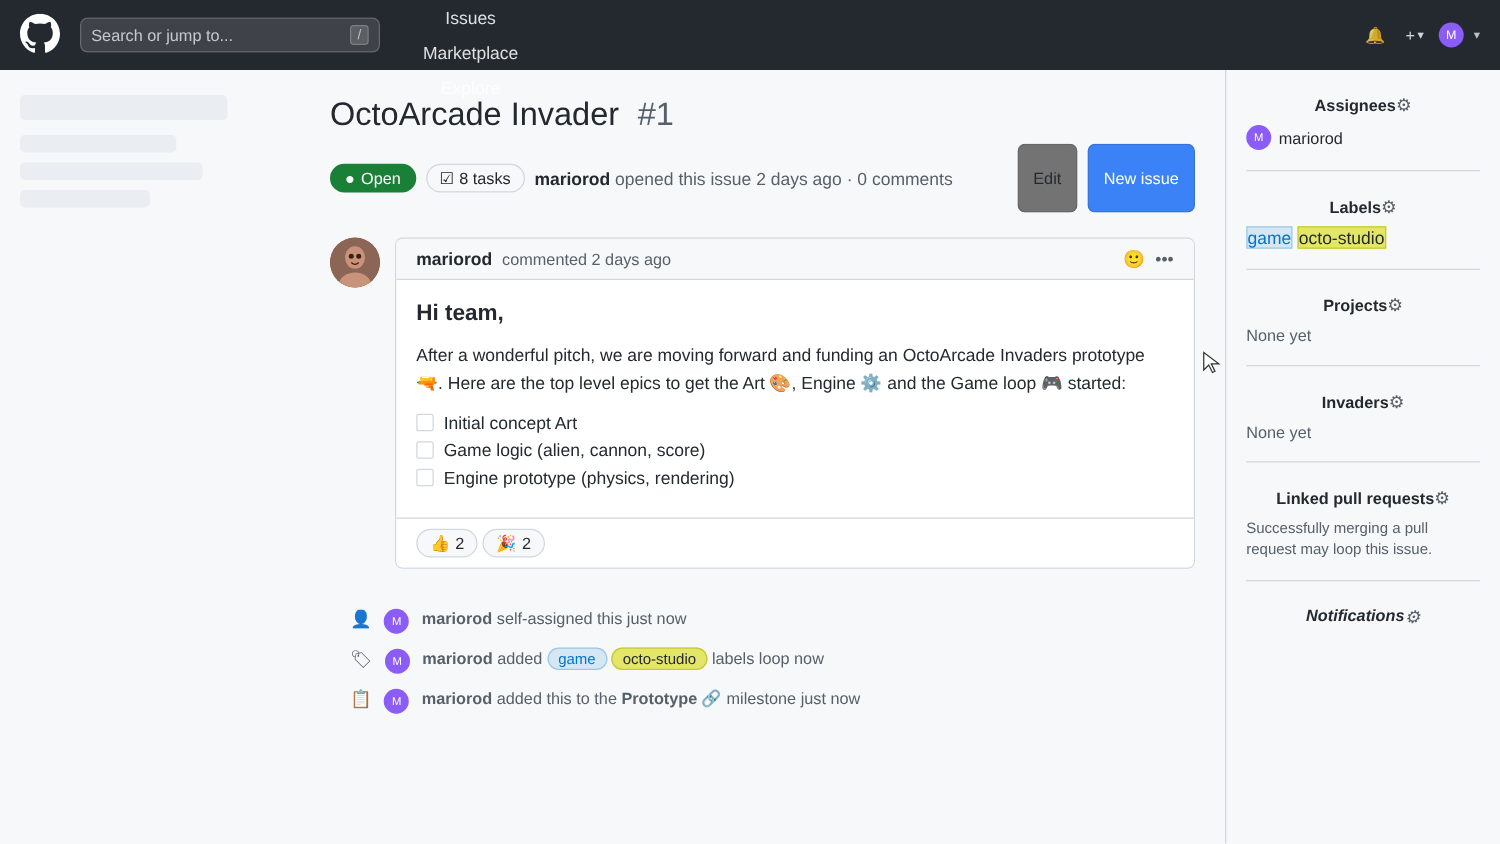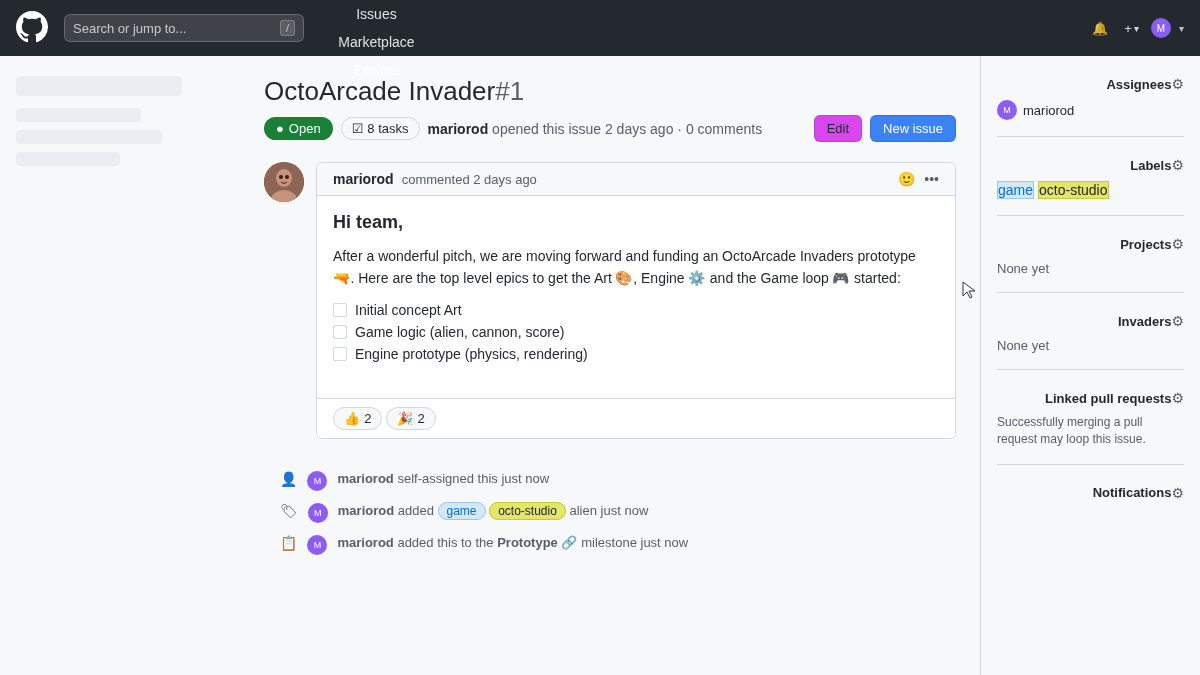--- a/index.html
+++ b/index.html
@@ -125,21 +125,21 @@
       width: 220px;
       padding: 20px 16px;
       border-left: 1px solid #d0d7de;
       flex-shrink: 0;
     }
 
     
     .issue-title-row {
       display: flex;
       align-items: baseline;
-      gap: 0;
+      gap: 15px;
       margin-bottom: 8px;
       text-align: right;
     }
     .issue-title {
       font-size: 26px;
       font-weight: 400;
       color: #24292f;
     }
     .issue-number {
       font-size: 26px;
@@ -226,21 +226,21 @@
       color: #24292f;
     }
     .comment-body p {
       font-size: 14px;
       line-height: 1.6;
       color: #24292f;
       margin-bottom: 12px;
     }
     .task-list {
       list-style: none;
-      margin-bottom: 20px;
+      margin-bottom: 8px;
     }
     .task-list li {
       display: flex;
       align-items: center;
       gap: 8px;
       font-size: 14px;
       margin-bottom: 6px;
       color: #24292f;
     }
     .task-checkbox {
@@ -311,25 +311,26 @@
     }
 
     
     .sidebar-section {
       margin-bottom: 20px;
       padding-bottom: 16px;
       border-bottom: 1px solid #d0d7de;
     }
     .sidebar-section:last-child {
       border-bottom: none;
+      font-style: italic;
     }
     .sidebar-section-header {
       display: flex;
       align-items: center;
-      justify-content: flex-end;
+      justify-content: center;
       margin-bottom: 8px;
     }
     .sidebar-section-title {
       font-size: 13px;
       font-weight: 600;
       color: #24292f;
     }
     .sidebar-gear-icon {
       color: #57606a;
       cursor: pointer;
@@ -345,24 +346,24 @@
       gap: 6px;
       font-size: 13px;
       color: #24292f;
     }
     .linked-pr-text {
       font-size: 12px;
       color: #57606a;
       line-height: 1.4;
     }
     .btn-secondary {
-      background: #d946ef;
+      background: #737373;
       border: 1px solid rgba(31,35,40,0.15);
       border-radius: 6px;
-      padding: 5px 12px;
+      padding: 19px 12px;
       font-size: 13px;
       color: #24292f;
       cursor: pointer;
       margin-left: 22px;
     }
     .btn-primary {
       background: #3b82f6;
       border: 1px solid rgba(31,35,40,0.15);
       border-radius: 6px;
       padding: 5px 12px;
@@ -540,21 +541,21 @@
 
       <div class="timeline-event">
         <span style="color:#57606a; font-size:14px;">🏷</span>
         <div class="timeline-avatar">M</div>
         <span>
           <strong>mariorod</strong>
           <span> added </span>
           <span class="label-badge label-game">game</span>
           <span> </span>
           <span class="label-badge label-octo-studio">octo-studio</span>
-          <span> alien just now</span>
+          <span> labels loop now</span>
         </span>
       </div>
 
       <div class="timeline-event">
         <span style="color:#57606a; font-size:14px;">📋</span>
         <div class="timeline-avatar">M</div>
         <span>
           <strong>mariorod</strong>
           <span> added this to the </span>
           <strong>Prototype</strong>

